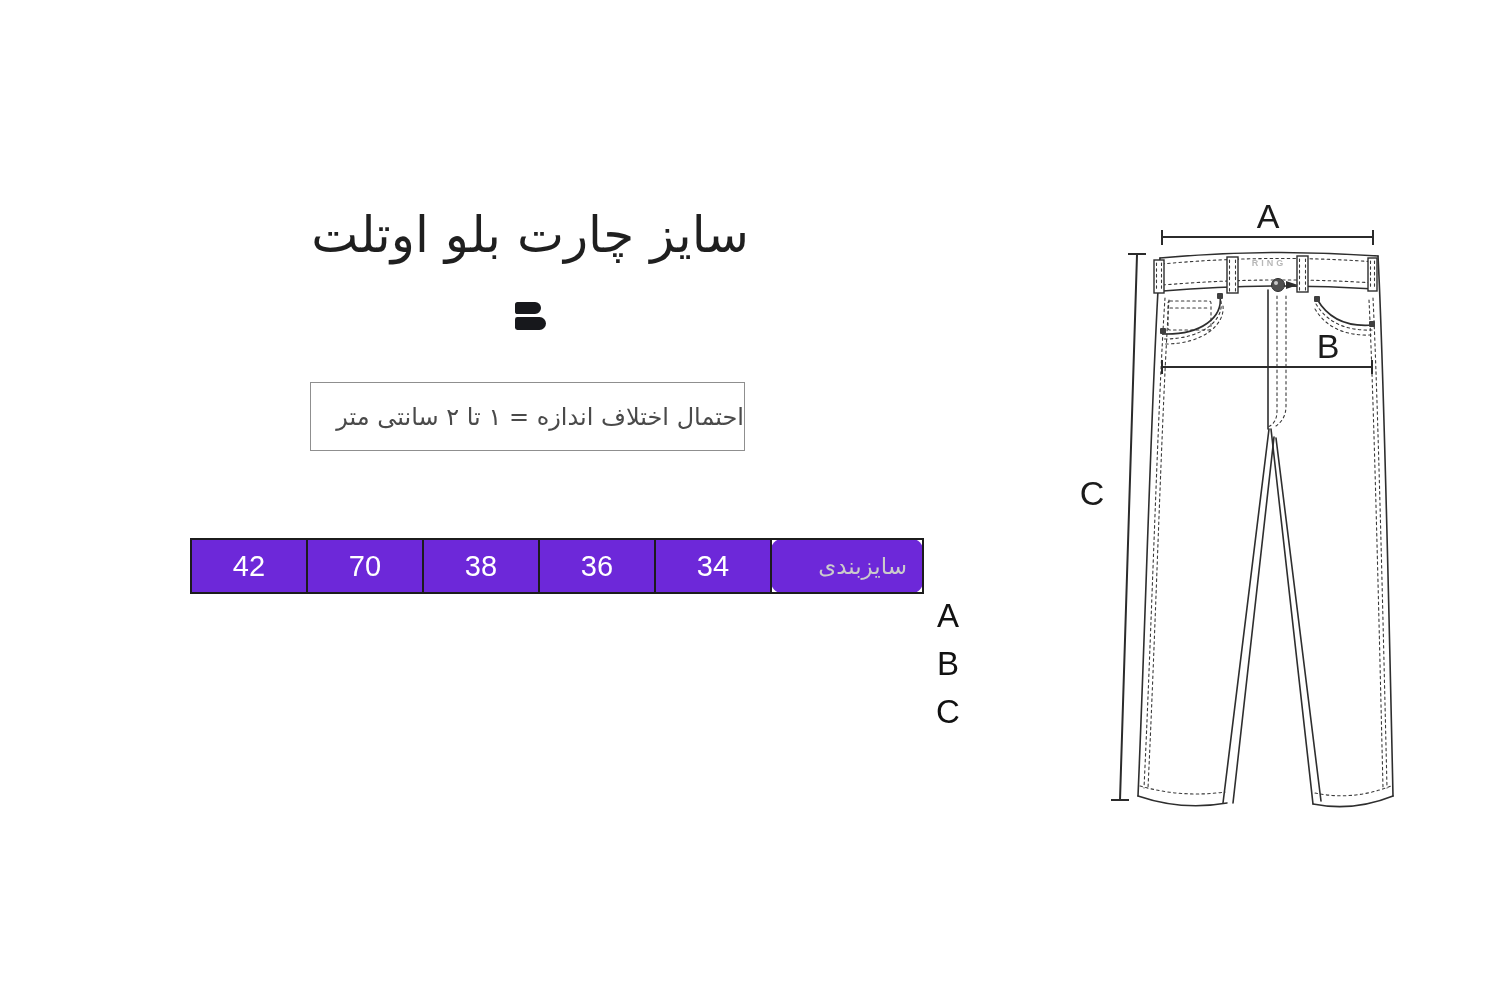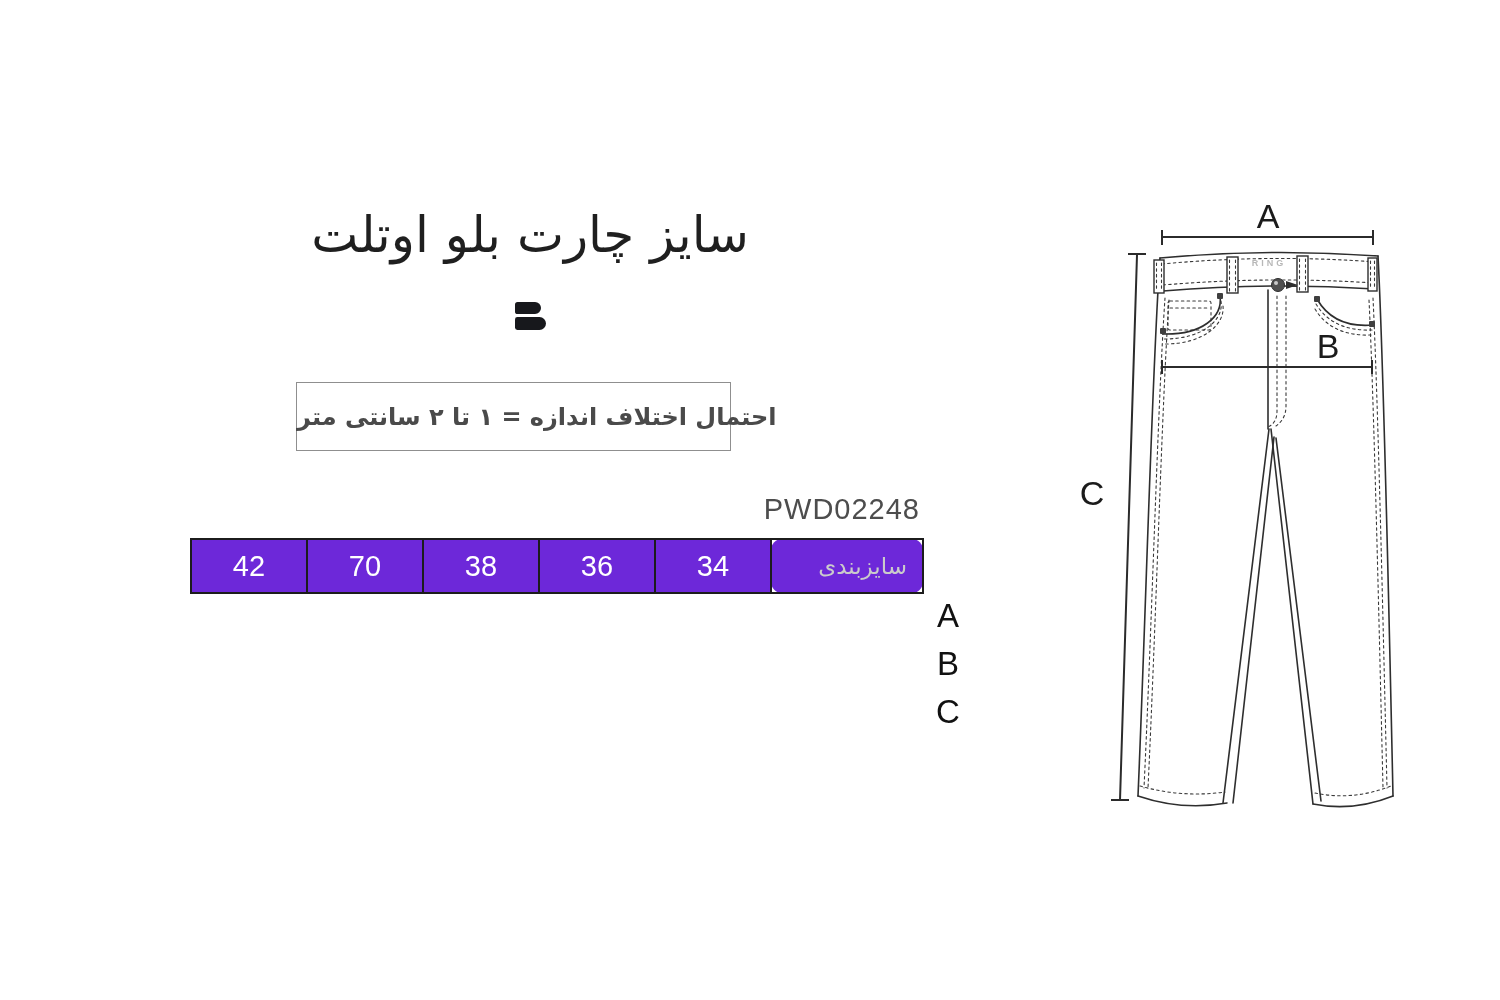--- a/index.html
+++ b/index.html
@@ -17,23 +17,23 @@
   .brand-row { position:absolute; left:150px; top:302px; width:760px;
                display:flex; align-items:center; justify-content:center; gap:13px; }
   .brand-logo { display:flex; flex-direction:column; gap:3px; }
   .brand-logo .bar-top    { width:26px; height:12px; background:#17181c;
                             border-radius:3px 7px 7px 3px; }
   .brand-logo .bar-bottom { width:31px; height:13px; background:#17181c;
                             border-radius:3px 8px 8px 3px; }
   .brand-name { font-size:27px; font-weight:700; letter-spacing:2.5px; color:#17181c; }
 
   
-  .note-box { position:absolute; left:296px; top:382px; width:435px; height:69px;
+  .note-box { position:absolute; left:310px; top:382px; width:435px; height:69px;
               border:1px solid #8f8f8f; display:flex; align-items:center;
-              justify-content:flex-start;font-weight:bold; }
+              justify-content:flex-end; }
   .note-text { font-size:24px; color:#4a4a4a; white-space:nowrap; }
 
   
   .product-code { position:absolute; left:620px; top:493px; width:300px;
                   text-align:right; font-size:29px; letter-spacing:1px; color:#4d4d4d; }
 
   
   table.size-table { position:absolute; left:190px; top:538px;
                      border-collapse:collapse; table-layout:fixed; }
   table.size-table td { border:2px solid #1c1c1c; text-align:center;
@@ -75,21 +75,20 @@
     <div class="brand-logo">
       <div class="bar-top"></div>
       <div class="bar-bottom"></div>
     </div>
   </div>
 
   <div class="note-box">
     <div class="note-text fa">احتمال اختلاف اندازه = ۱ تا ۲ سانتی متر</div>
   </div>
 
-  <div class="product-code">PWD02248</div>
 
   <table class="size-table">
     <tbody>
         <tr class="head">
       <td class="num">42</td>
       <td class="num">70</td>
       <td class="num">38</td>
       <td class="num">36</td>
       <td class="num">34</td>
       <td class="lbl fa">سایزبندی</td>

